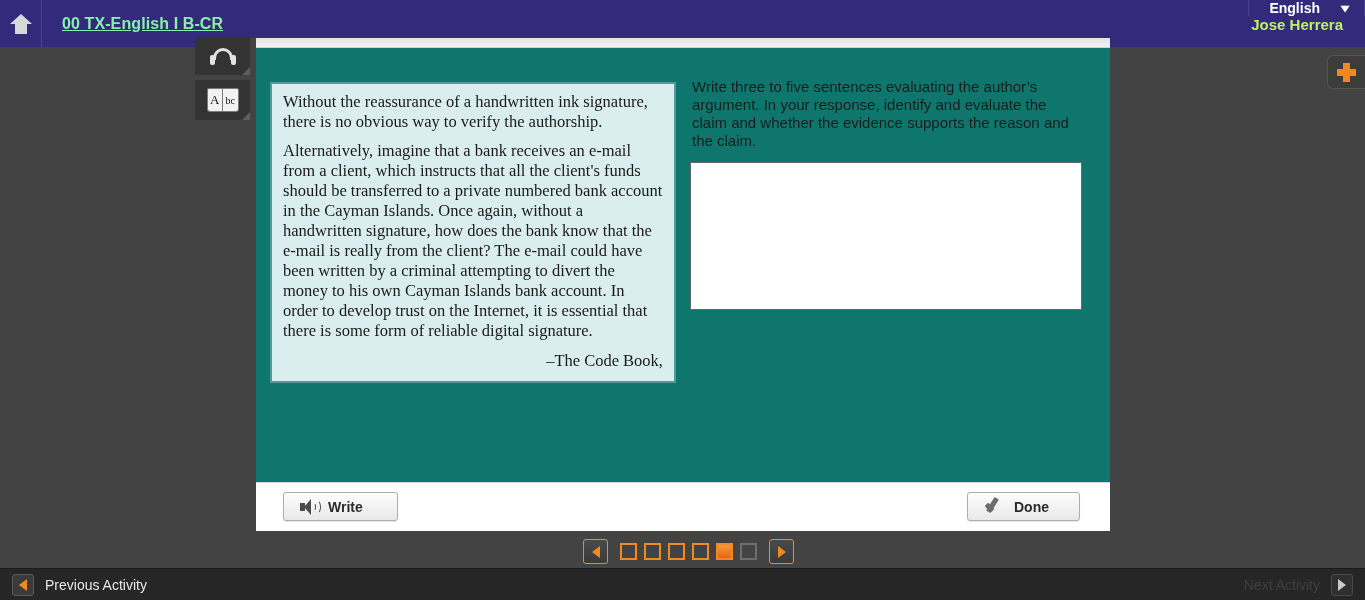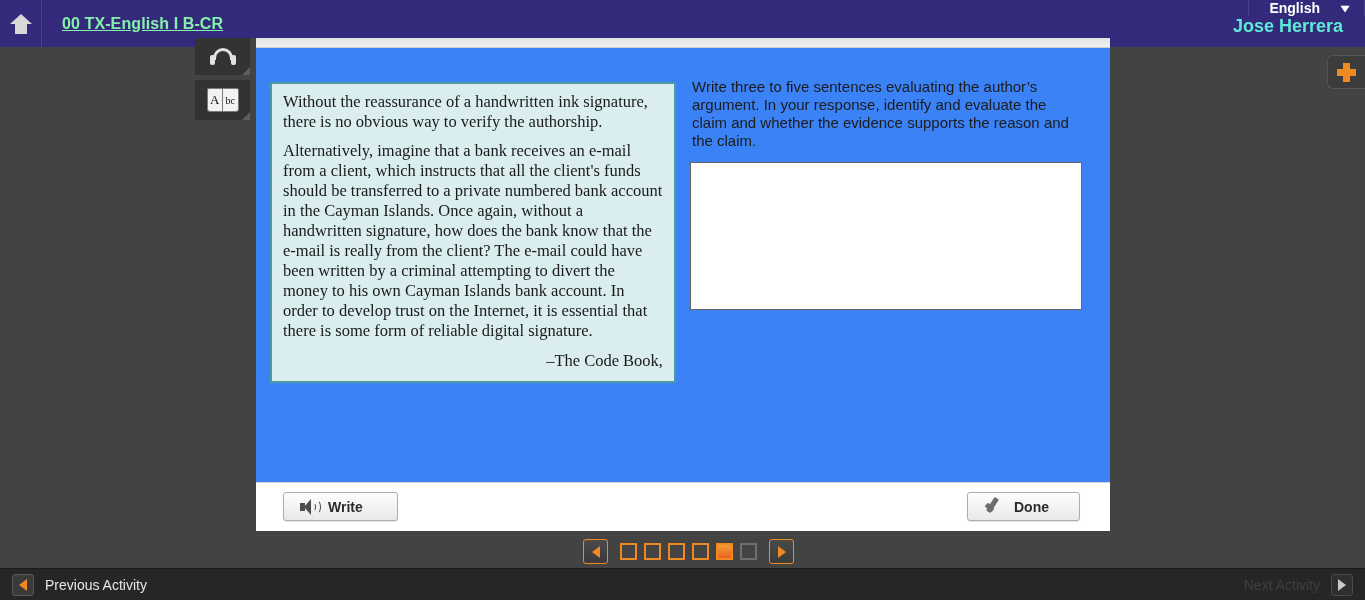--- a/index.html
+++ b/index.html
@@ -60,21 +60,21 @@
     padding: 0 16px 0 20px;
     border-left: 1px solid #4a4193;
     border-right: 1px solid #4a4193;
     color: #ffffff; font-size: 14px; font-weight: bold;
     cursor: pointer;
   }
   .chev { font-size: 12px; line-height: 1; transform: scaleX(1.35); }
   #user-name {
     display: flex; align-items: center;
     padding: 0 22px;
-    color: #5eead4; font-size: 18px; font-weight: bold;
+    color: #bef264; font-size: 15px; font-weight: bold;
     cursor: pointer;
   }
 
   
   #tool-rail {
     position: absolute;
     top: 38px; left: 195px;
     width: 62px; height: 530px;
     background: #434343;
   }
@@ -128,21 +128,21 @@
     color: #111; font-family: "Liberation Serif", serif;
   }
   .dictbook .pg.left { border-right: none; font-size: 13px; border-radius: 2px 0 0 3px;}
   .dictbook .pg.right { font-size: 10px; border-radius: 0 2px 3px 0;}
 
   
   #panel {
     position: absolute;
     top: 38px; left: 256px;
     width: 854px; height: 493px;
-    background: #3b82f6;
+    background: #0f766e;
   }
   #panel-topstrip {
     height: 10px;
     background: linear-gradient(#e4e4e4, #f2f2f2);
     border-bottom: 1px solid #cfcfcf;
   }
   #panel-body {
     position: relative;
     height: 434px;
   }

